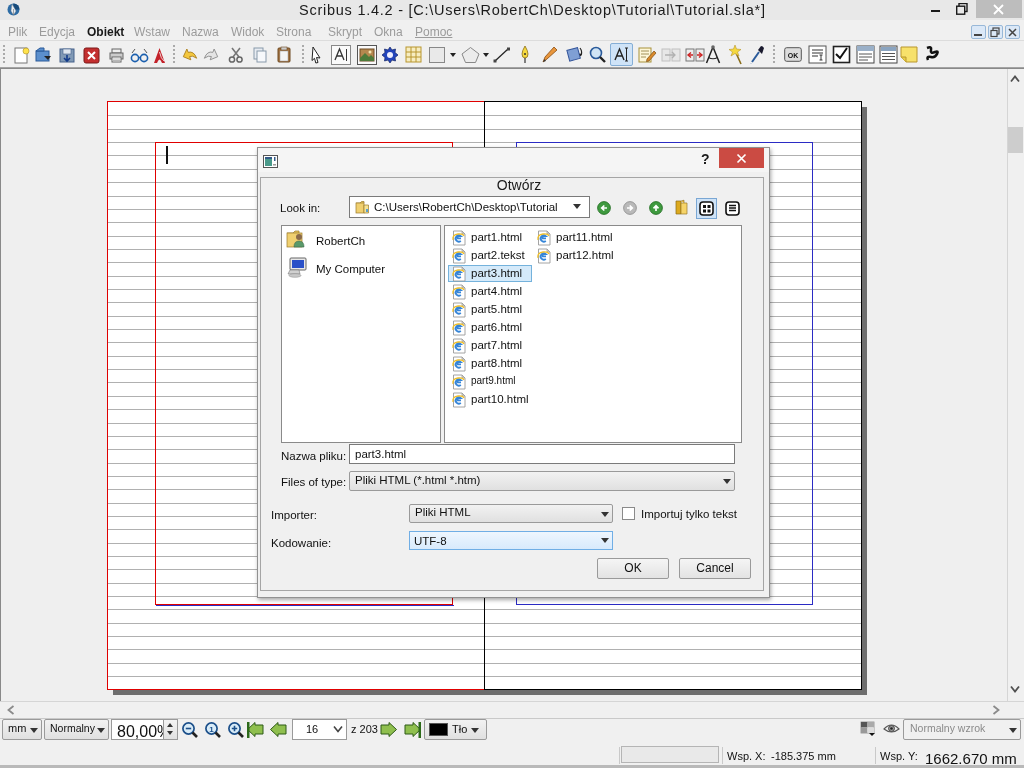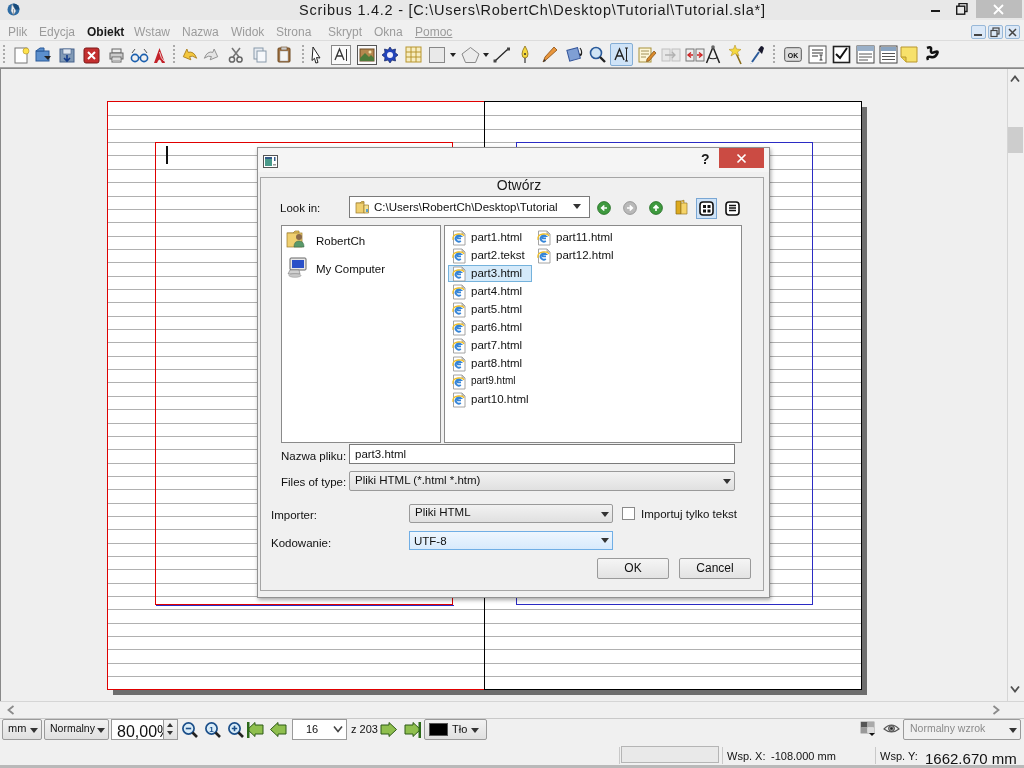--- a/index.html
+++ b/index.html
@@ -355,21 +355,21 @@
 <svg class="abs" style="left:883px;top:722px" width="17" height="13" viewBox="0 0 17 13">
 <path d="M1 7 Q8.5 -1 16 7 Q8.5 13 1 7 Z" fill="#eee" stroke="#555" stroke-width="1.1"></path>
 <circle cx="8.5" cy="6.5" r="3" fill="#999" stroke="#333" stroke-width="0.8"></circle>
 <circle cx="8.5" cy="6.5" r="1.3" fill="#222"></circle>
   </svg>
 <div class="abs" style="left:903px;top:719px;width:118px;height:21px;background:#f0f0f0;border:1px solid #9a9a9a;border-radius:2px;"></div>
 <div class="tx" style="left:910px;top:722px;font-size:10.5px;color:#8a8a8a;">Normalny wzrok</div>
 <div class="arrowdn" style="left:1009px;top:728px;"></div>
 <div style="position:absolute;left:621px;top:746px;width:98px;height:17px;background:#e9e9e9;border:1px solid #b5b5b5;"></div>
 <div class="tx" style="position:absolute;left:727px;top:750px;font-size:11px;color:#111;">Wsp. X:</div>
-<div class="tx" style="position:absolute;left:771px;top:750px;font-size:11px;color:#111;">-108.000 mm</div>
+<div class="tx" style="position:absolute;left:771px;top:750px;font-size:11px;color:#111;">-185.375 mm</div>
 <div class="tx" style="position:absolute;left:880px;top:750px;font-size:11px;color:#111;">Wsp. Y:</div>
 <div class="tx" style="position:absolute;left:925px;top:750px;font-size:15px;color:#111;">1662.670 mm</div>
 <div style="position:absolute;left:619px;top:747px;width:1px;height:17px;background:#c9c9c9;"></div>
 <div style="position:absolute;left:722px;top:747px;width:1px;height:17px;background:#c9c9c9;"></div>
 <div style="position:absolute;left:875px;top:747px;width:1px;height:17px;background:#c9c9c9;"></div>
 <div style="position:absolute;left:0;top:765px;width:1024px;height:3px;background:#b9b9b9;"></div>
 <div style="position:absolute;left:257px;top:147px;width:513px;height:451px;background:#f0f0f0;border:1px solid #919191;box-shadow:1px 2px 4px rgba(0,0,0,0.35);"></div>
 <div style="position:absolute;left:258px;top:148px;width:511px;height:24px;background:#f5f5f5;"></div>
 <svg class="abs" style="left:263px;top:155px" width="15" height="13" viewBox="0 0 15 13">
 <rect x="0.5" y="0.5" width="14" height="12" fill="#fff" stroke="#555"></rect>

